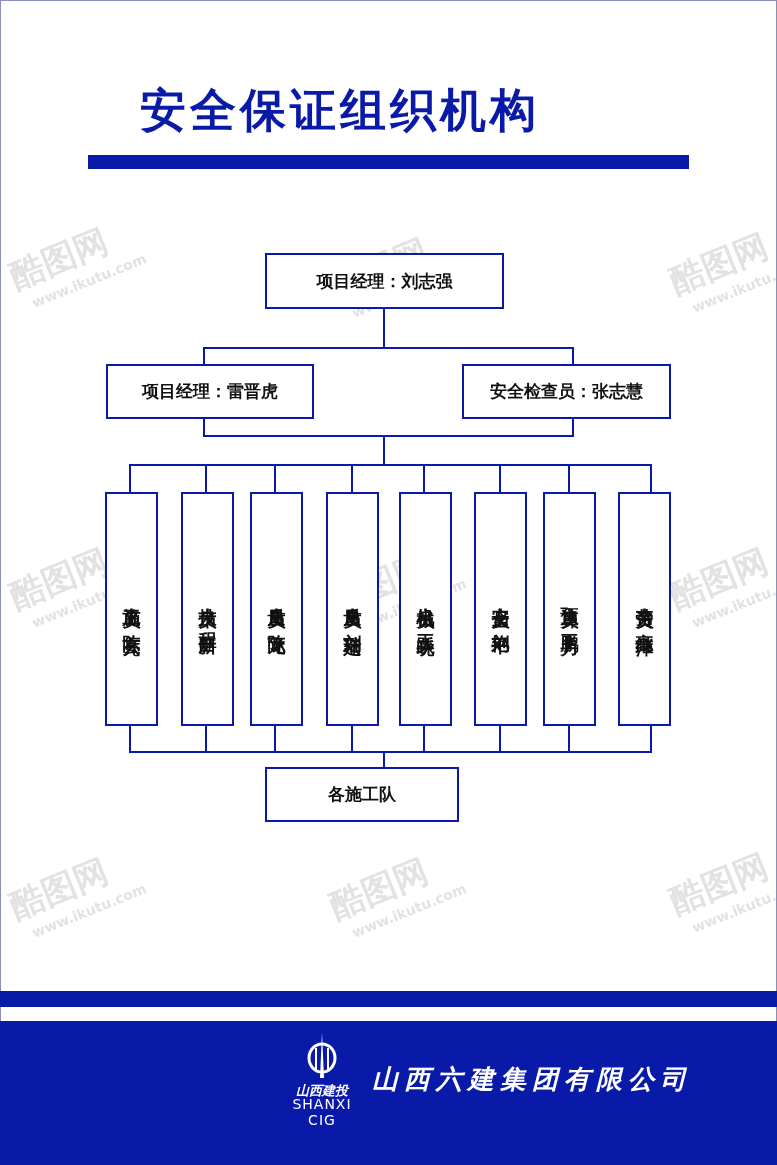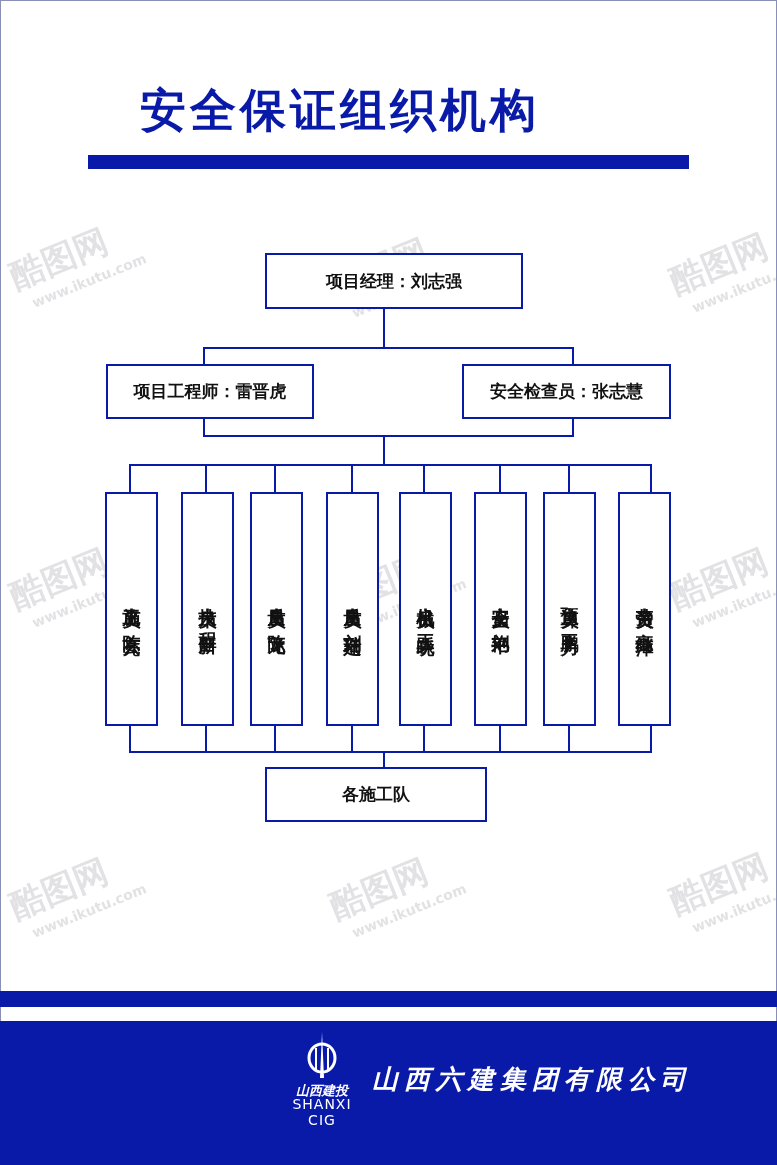--- a/index.html
+++ b/index.html
@@ -95,26 +95,26 @@
 <div class="line" style="left:205px;top:724px;width:2px;height:28px;"></div>
 <div class="line" style="left:274px;top:724px;width:2px;height:28px;"></div>
 <div class="line" style="left:351px;top:724px;width:2px;height:28px;"></div>
 <div class="line" style="left:423px;top:724px;width:2px;height:28px;"></div>
 <div class="line" style="left:499px;top:724px;width:2px;height:28px;"></div>
 <div class="line" style="left:568px;top:724px;width:2px;height:28px;"></div>
 <div class="line" style="left:650px;top:724px;width:2px;height:28px;"></div>
 <div class="line" style="left:129px;top:751px;width:523px;height:2px;"></div>
 <div class="line" style="left:383px;top:751px;width:2px;height:16px;"></div>
 
-<div class="box" style="left:265px;top:253px;width:258px;height:56px;">
+<div class="box" style="left:265px;top:253px;width:239px;height:56px;">
   <span>项目经理：刘志强</span>
 </div>
 
 <div class="box" style="left:106px;top:364px;width:208px;height:55px;">
-  <span>项目工程师：雷晋虎</span>
+  <span>项目经理：雷晋虎</span>
 </div>
 <div class="box" style="left:462px;top:364px;width:209px;height:55px;">
   <span>安全检查员：张志慧</span>
 </div>
 
 <div class="vbox" style="left:105px;top:492px;width:53px;height:234px;">
     <span class="vtext">施工员：陈玄亮</span>
   </div>
 <div class="vbox" style="left:181px;top:492px;width:53px;height:234px;">
     <span class="vtext">技术员：程新田</span>
@@ -131,21 +131,21 @@
 <div class="vbox" style="left:474px;top:492px;width:53px;height:234px;">
     <span class="vtext">安全员：刘艳平</span>
   </div>
 <div class="vbox" style="left:543px;top:492px;width:53px;height:234px;">
     <span class="vtext">预算员：王鹏力</span>
   </div>
 <div class="vbox" style="left:618px;top:492px;width:53px;height:234px;">
     <span class="vtext">劳资员：高继萍</span>
   </div>
 
-<div class="box" style="left:265px;top:767px;width:222px;height:55px;">
+<div class="box" style="left:265px;top:767px;width:194px;height:55px;">
   <span>各施工队</span>
 </div>
 
 <div class="stripe" style="top:991px;height:16px;"></div>
 <div class="footer"></div>
 
 <div class="logo">
   <svg width="40" height="50" viewBox="0 0 40 50" style="position:absolute;left:14px;top:0;">
     <path d="M20 2 L22 48 L18 48 Z" fill="#fff"></path>
     <ellipse cx="20" cy="28" rx="13" ry="14" fill="none" stroke="#fff" stroke-width="3"></ellipse>

